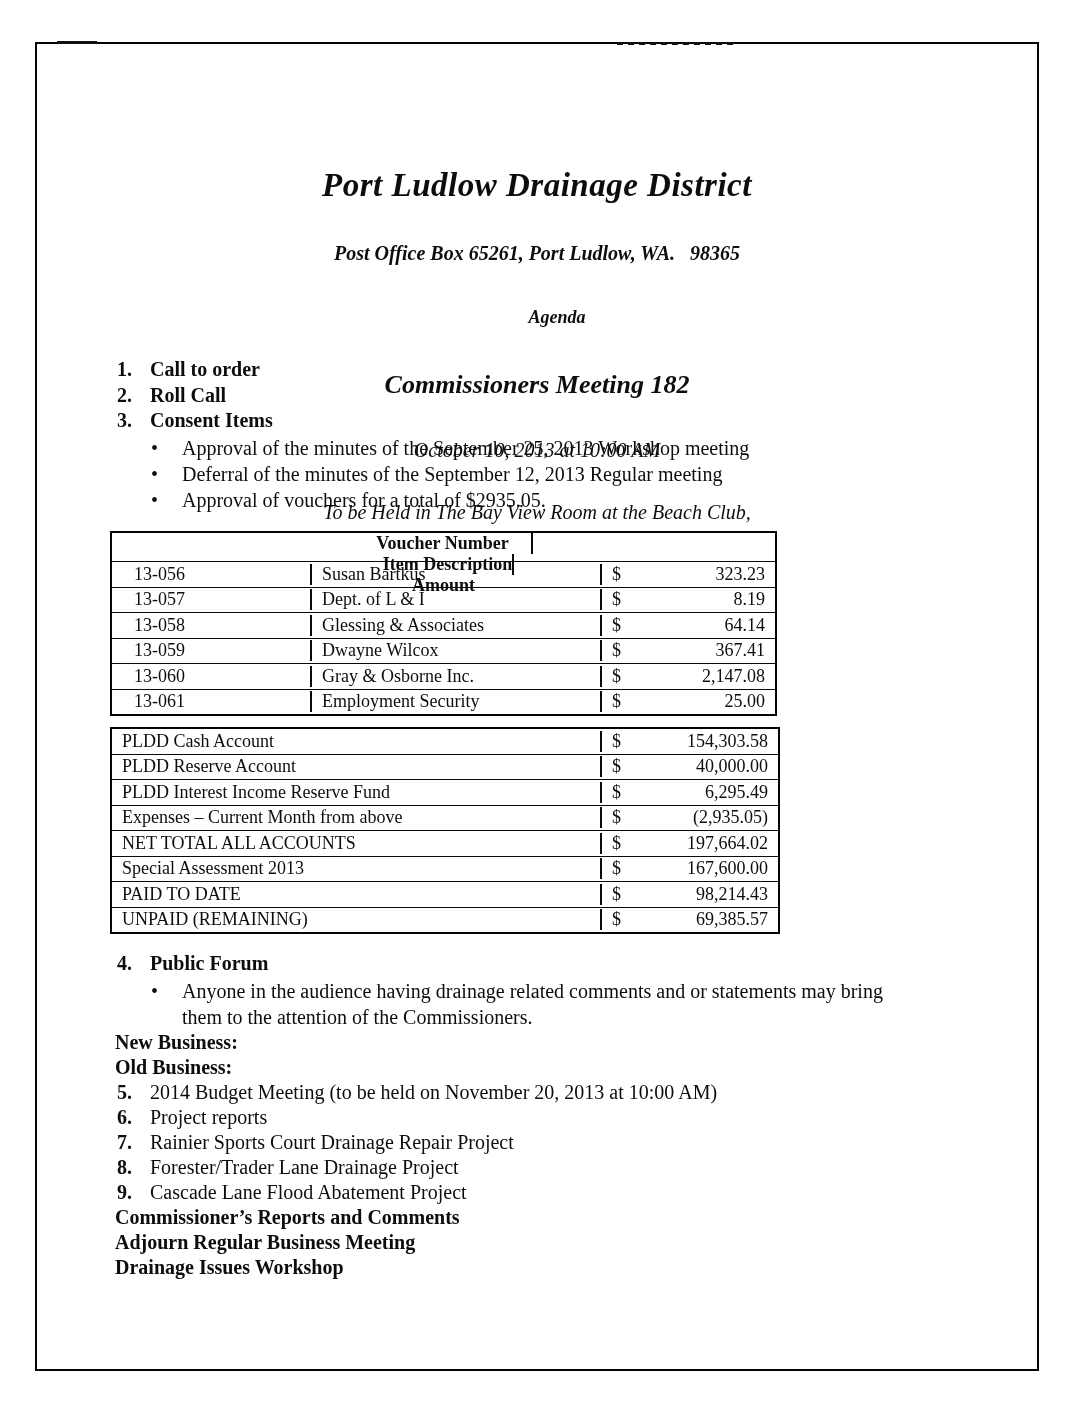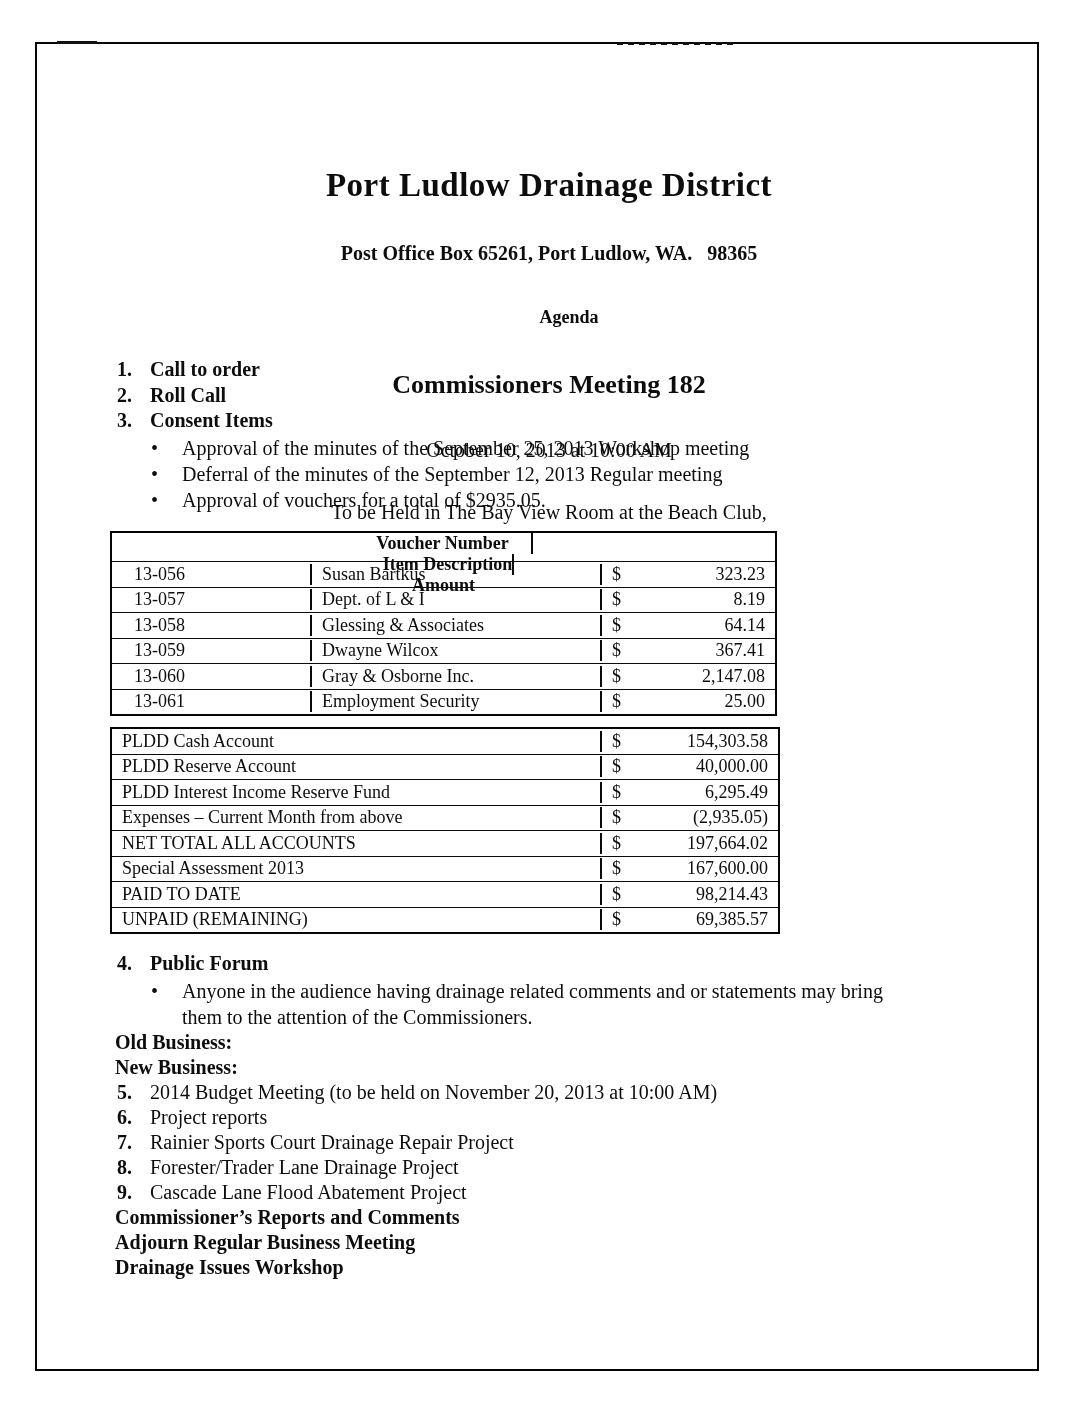--- a/index.html
+++ b/index.html
@@ -27,24 +27,25 @@
     background: repeating-linear-gradient(90deg, #111 0 6px, transparent 6px 11px);
     height: 3px;
   }
   .artifact-1 { left: 580px; top: -2px; width: 120px; }
   .artifact-2 { left: 20px; top: -3px; width: 40px; background: #111; }
 
   
   .doc-header {
     position: absolute;
     top: 86px;
-    left: 12px;
+    left: 0;
     width: 100%;
     text-align: center;
     white-space: pre-wrap;
+    font-style: italic;
   }
   .doc-title    { font-size: 33px; font-weight: bold; line-height: 38px; letter-spacing: 0.5px; }
   .doc-address  { font-size: 20px; font-weight: bold; line-height: 26px; }
   .doc-label    { font-size: 18px; font-weight: bold; line-height: 30px; padding-left: 40px; }
   .doc-meeting  { font-size: 26px; font-weight: bold; line-height: 33px; }
   .doc-datetime { font-size: 20px; line-height: 26px; }
   .doc-loc      { font-size: 20px; line-height: 26px; }
 
   
   .agenda-top {
@@ -263,22 +264,22 @@
     <div class="agenda-item">
       <span class="num">4.</span>
       <span class="lbl-bold">Public Forum</span>
     </div>
     <div class="bullet-list">
       <div class="bullet-item">
         <span class="bullet-glyph"></span>
         <span class="bullet-text pf-bullet-text">Anyone in the audience having drainage related comments and or statements may bring them to the attention of the Commissioners.</span>
       </div>
     </div>
+    <div class="biz-heading">New Business:</div>
     <div class="biz-heading">Old Business:</div>
-    <div class="biz-heading">New Business:</div>
 
     <div class="agenda-bottom">
       <div class="agenda-item">
         <span class="num">5.</span>
         <span class="lbl">2014 Budget Meeting (to be held on November 20, 2013 at 10:00 AM)</span>
       </div>
       <div class="agenda-item">
         <span class="num">6.</span>
         <span class="lbl">Project reports</span>
       </div>

